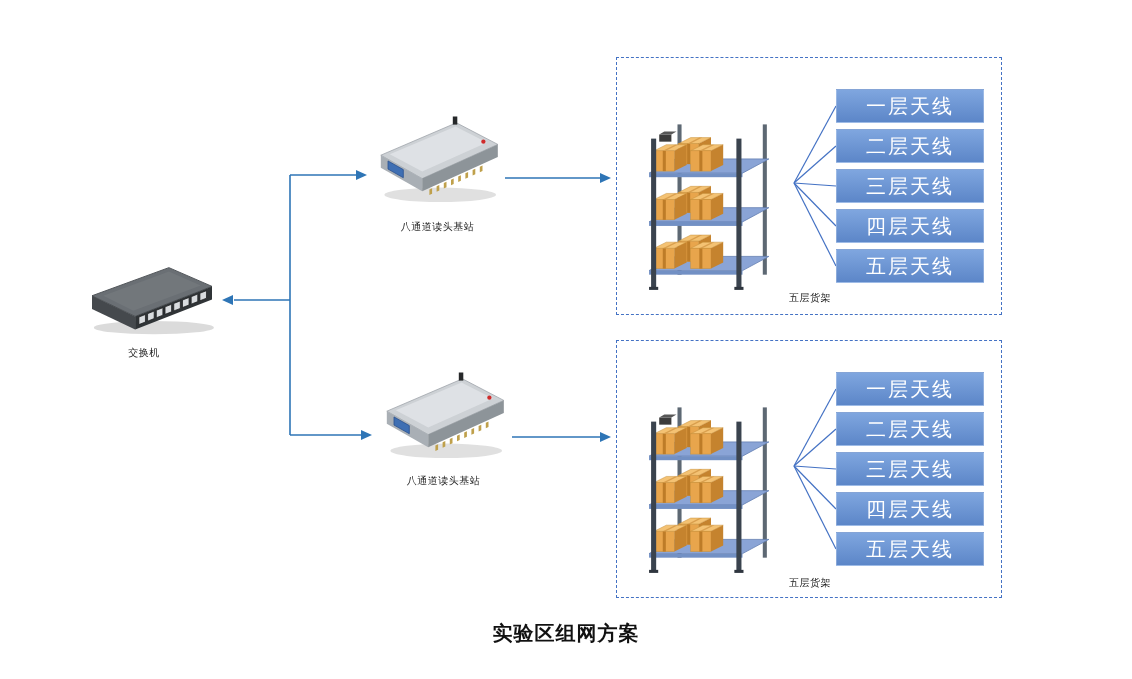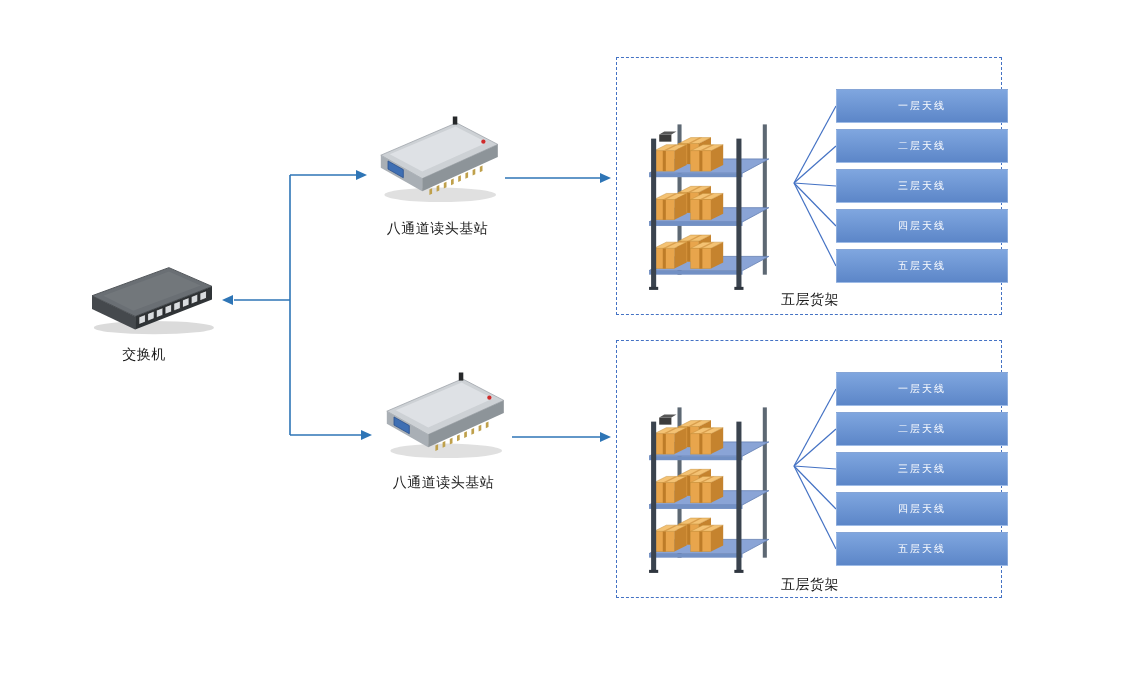--- a/index.html
+++ b/index.html
@@ -4,27 +4,27 @@
 <style>
   html,body{margin:0;padding:0;background:#ffffff;}
   body{font-family:"Liberation Sans","DejaVu Sans",sans-serif;}
   .canvas{position:relative;width:1132px;height:679px;background:#fff;overflow:hidden;}
   .abs{position:absolute;}
   .overlay{position:absolute;left:0;top:0;pointer-events:none;}
   .connector{stroke:var(--arrow,#2E75B6);stroke-width:1.6;fill:none;}
   .arrowhead{fill:var(--arrow,#2E75B6);stroke:none;}
   .fanline{stroke:var(--line,#4472C4);stroke-width:1.2;fill:none;}
   .dashed-box{position:absolute;border:1px dashed var(--line,#4472C4);box-sizing:border-box;}
-  .device-label{position:absolute;color:#1c1c1c;font-size:14px;text-align:center;letter-spacing:0.5px;}
+  .device-label{position:absolute;color:#1c1c1c;font-size:10px;text-align:center;letter-spacing:0.5px;}
   .antenna-btn{
-    position:absolute;left:836px;width:172px;height:34px;
+    position:absolute;left:836px;width:148px;height:34px;
     background:linear-gradient(180deg,var(--btn-top,#7FA6DF),var(--btn-bottom,#5C86C8));
     color:var(--btn-text,#fff);
     display:flex;align-items:center;justify-content:center;
-    font-size:10px;letter-spacing:2px;
+    font-size:20px;letter-spacing:2px;
     border:1px solid rgba(255,255,255,0.25);box-sizing:border-box;
   }
   .diagram-title{
     position:absolute;left:0;right:0;top:620px;text-align:center;
     font-size:20px;font-weight:700;color:#111;letter-spacing:1px;
   }
 </style>
 </head>
 <body>
 
@@ -184,14 +184,15 @@
   <svg class="abs" style="left:645px;top:381px" width="132" height="198" viewBox="0 0 130 195">
     <use href="#sym-rack"></use>
   </svg>
   <div class="antenna-btn" style="top:372px">一层天线</div>
   <div class="antenna-btn" style="top:412px">二层天线</div>
   <div class="antenna-btn" style="top:452px">三层天线</div>
   <div class="antenna-btn" style="top:492px">四层天线</div>
   <div class="antenna-btn" style="top:532px">五层天线</div>
   <div class="device-label" style="left:762px;top:576px;width:96px">五层货架</div>
 
+  <div class="diagram-title">实验区组网方案</div>
 
 </div>
 
 </body></html>

